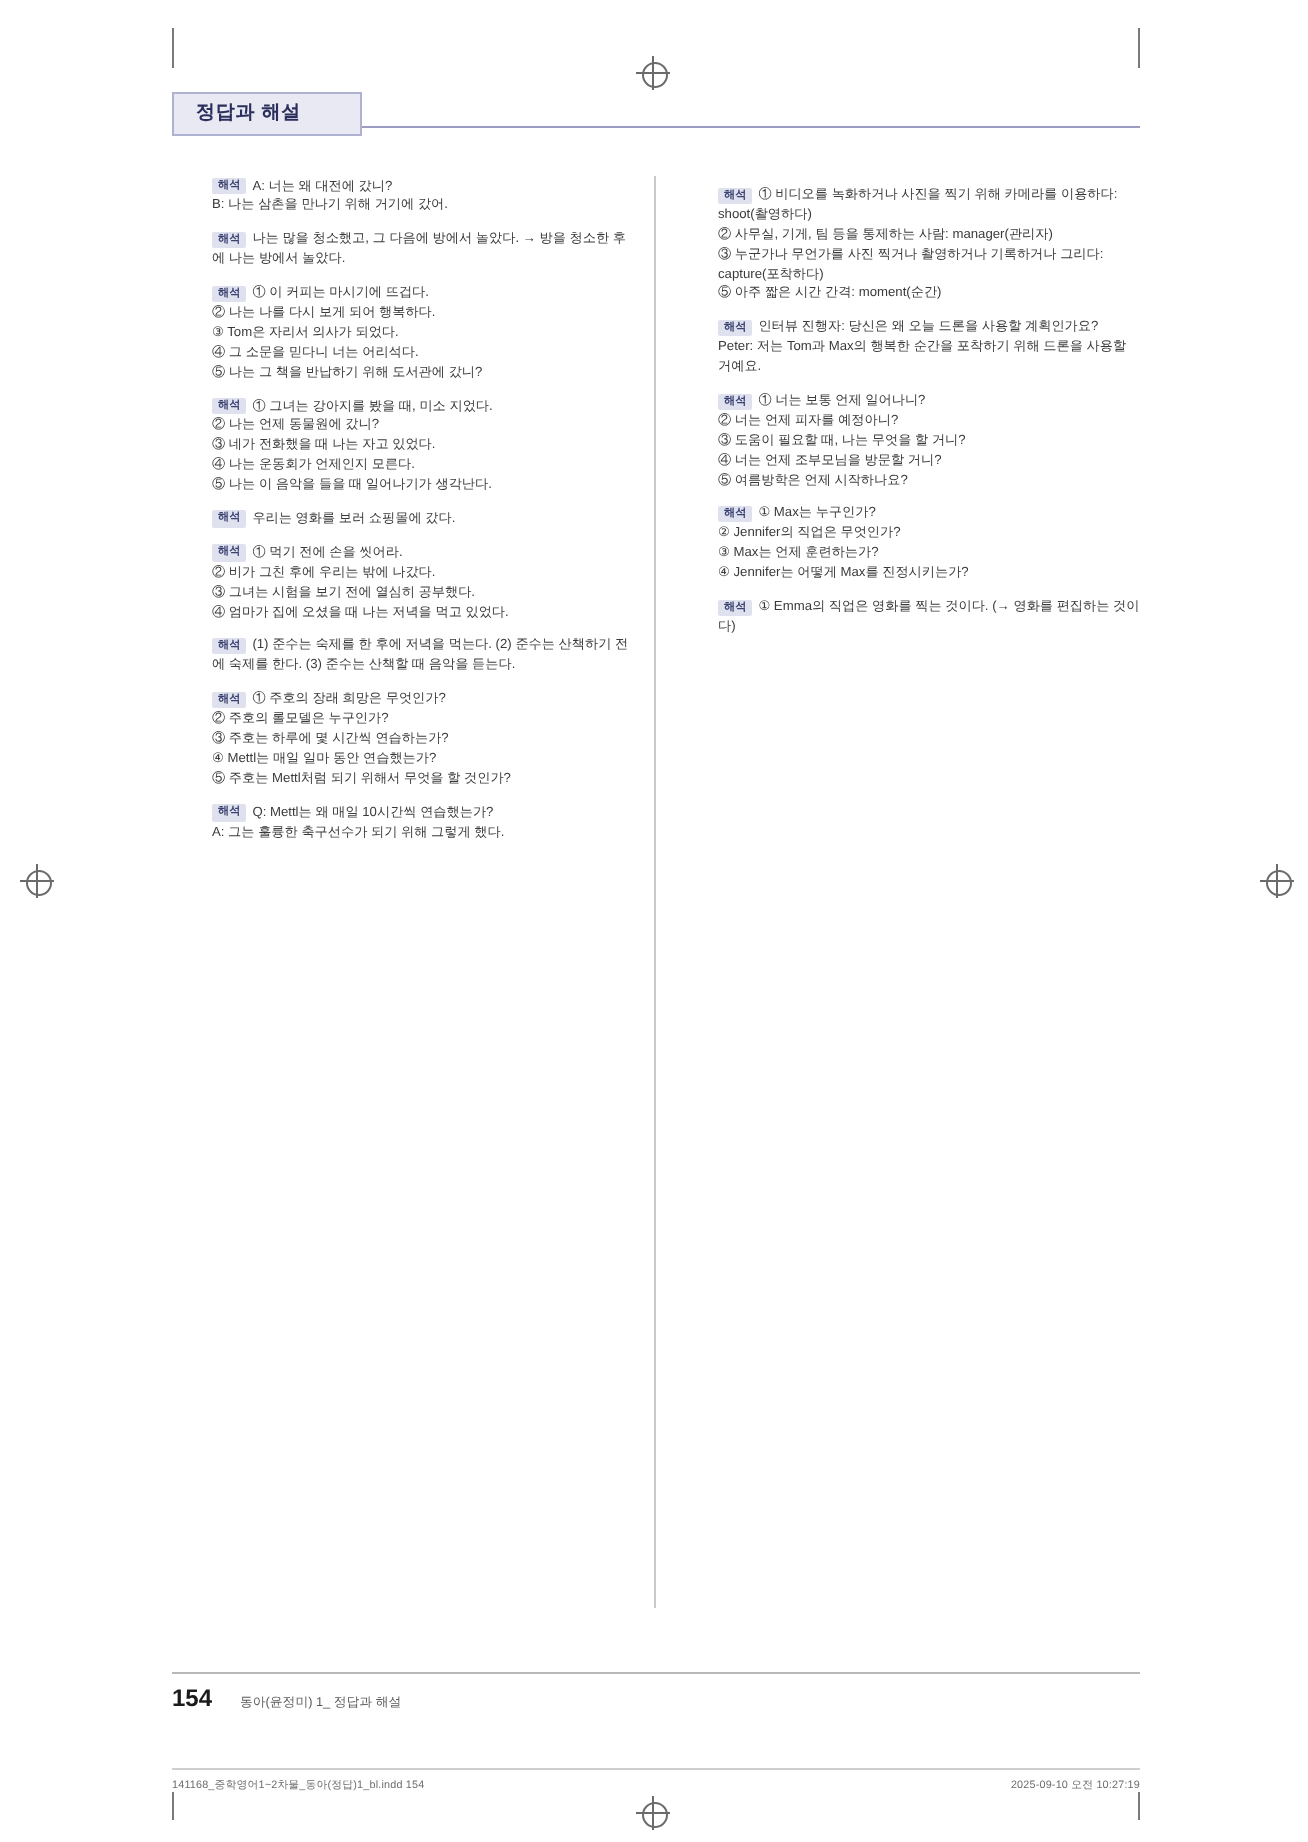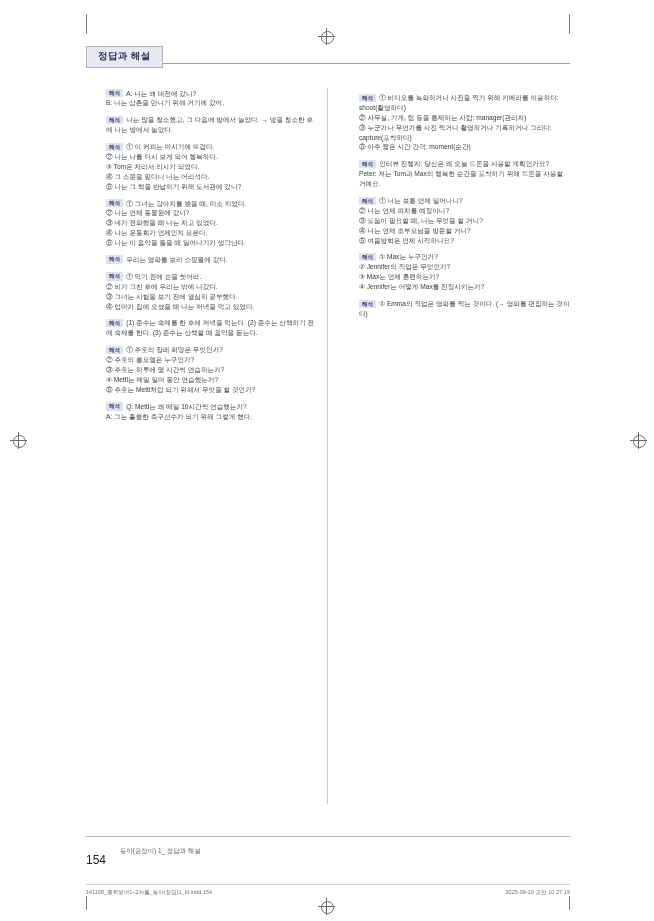--- a/index.html
+++ b/index.html
@@ -11,41 +11,41 @@
   .regmark{position:absolute;width:17px;height:17px;}
   .regmark::before,.regmark::after{content:"";position:absolute;background:#6b6b6b;}
   .regmark::before{left:8px;top:0;width:1px;height:17px;}
   .regmark::after{top:8px;left:0;height:1px;width:17px;}
   .regcirc{position:absolute;border:1px solid #6b6b6b;border-radius:50%;width:11px;height:11px;left:3px;top:3px;}
   .cropline{position:absolute;background:#7a7a7a;}
 
   .header{position:absolute;left:86px;top:46px;width:484px;}
   .hdr-rule{position:absolute;left:0;top:17px;width:484px;height:1px;background:#9a9dbf;}
   .hdr-box{position:absolute;left:0;top:0;background:#e8e9f3;border:1px solid #aeb1cf;
-           padding:3px 11px 4px 11px;font-size:9.5px;font-weight:bold;color:#2b2f5c;letter-spacing:.4px;}
+           padding:3px 29px 4px 11px;font-size:9.5px;font-weight:bold;color:#2b2f5c;letter-spacing:.4px;}
 
   .cols{position:absolute;left:86px;top:86px;width:484px;height:740px;}
   .col{position:absolute;top:0;width:231px;}
   .col-left{left:0;}
   .col-right{left:253px;}
   .col-divider{position:absolute;left:241px;top:2px;width:1px;height:716px;background:#c9c9c9;}
 
   .item{position:relative;padding-left:20px;margin-bottom:7px;}
   .num{position:absolute;left:0;top:0.5px;font-size:10.5px;font-weight:bold;color:#1b1b1b;}
   .body{font-size:7.2px;line-height:1.52;text-align:justify;color:#242424;}
   .body p{margin:0;}
 
   .expl{margin-top:2.5px;font-size:6.6px;line-height:1.5;color:#3a3a3a;}
   .expl .tag{display:inline-block;background:#dfe2ee;color:#3b4272;border-radius:1px;
              padding:0 3px;font-size:5.6px;font-weight:bold;margin-right:3px;position:relative;top:-0.5px;}
   .expl p{margin:0;}
 
   .footer{position:absolute;left:86px;top:836px;width:484px;}
   .foot-rule{position:absolute;left:0;top:0;width:484px;height:1px;background:#b9b9b9;}
-  .pagenum{position:absolute;left:0;top:17px;font-size:12px;font-weight:normal;color:#1b1b1b;}
+  .pagenum{position:absolute;left:0;top:6px;font-size:12px;font-weight:bold;color:#1b1b1b;}
   .footlabel{position:absolute;left:34px;top:11px;font-size:6.4px;color:#5a5a5a;}
 
   .filemeta{position:absolute;left:86px;top:889px;font-size:5.4px;color:#6d6d6d;letter-spacing:.1px;}
   .datemeta{position:absolute;right:84px;top:889px;font-size:5.4px;color:#6d6d6d;letter-spacing:.1px;}
   .metarule{position:absolute;left:86px;top:884px;width:484px;height:1px;background:#cfcfcf;}
 </style>
 </head>
 <body>
 
 <div class="page">

